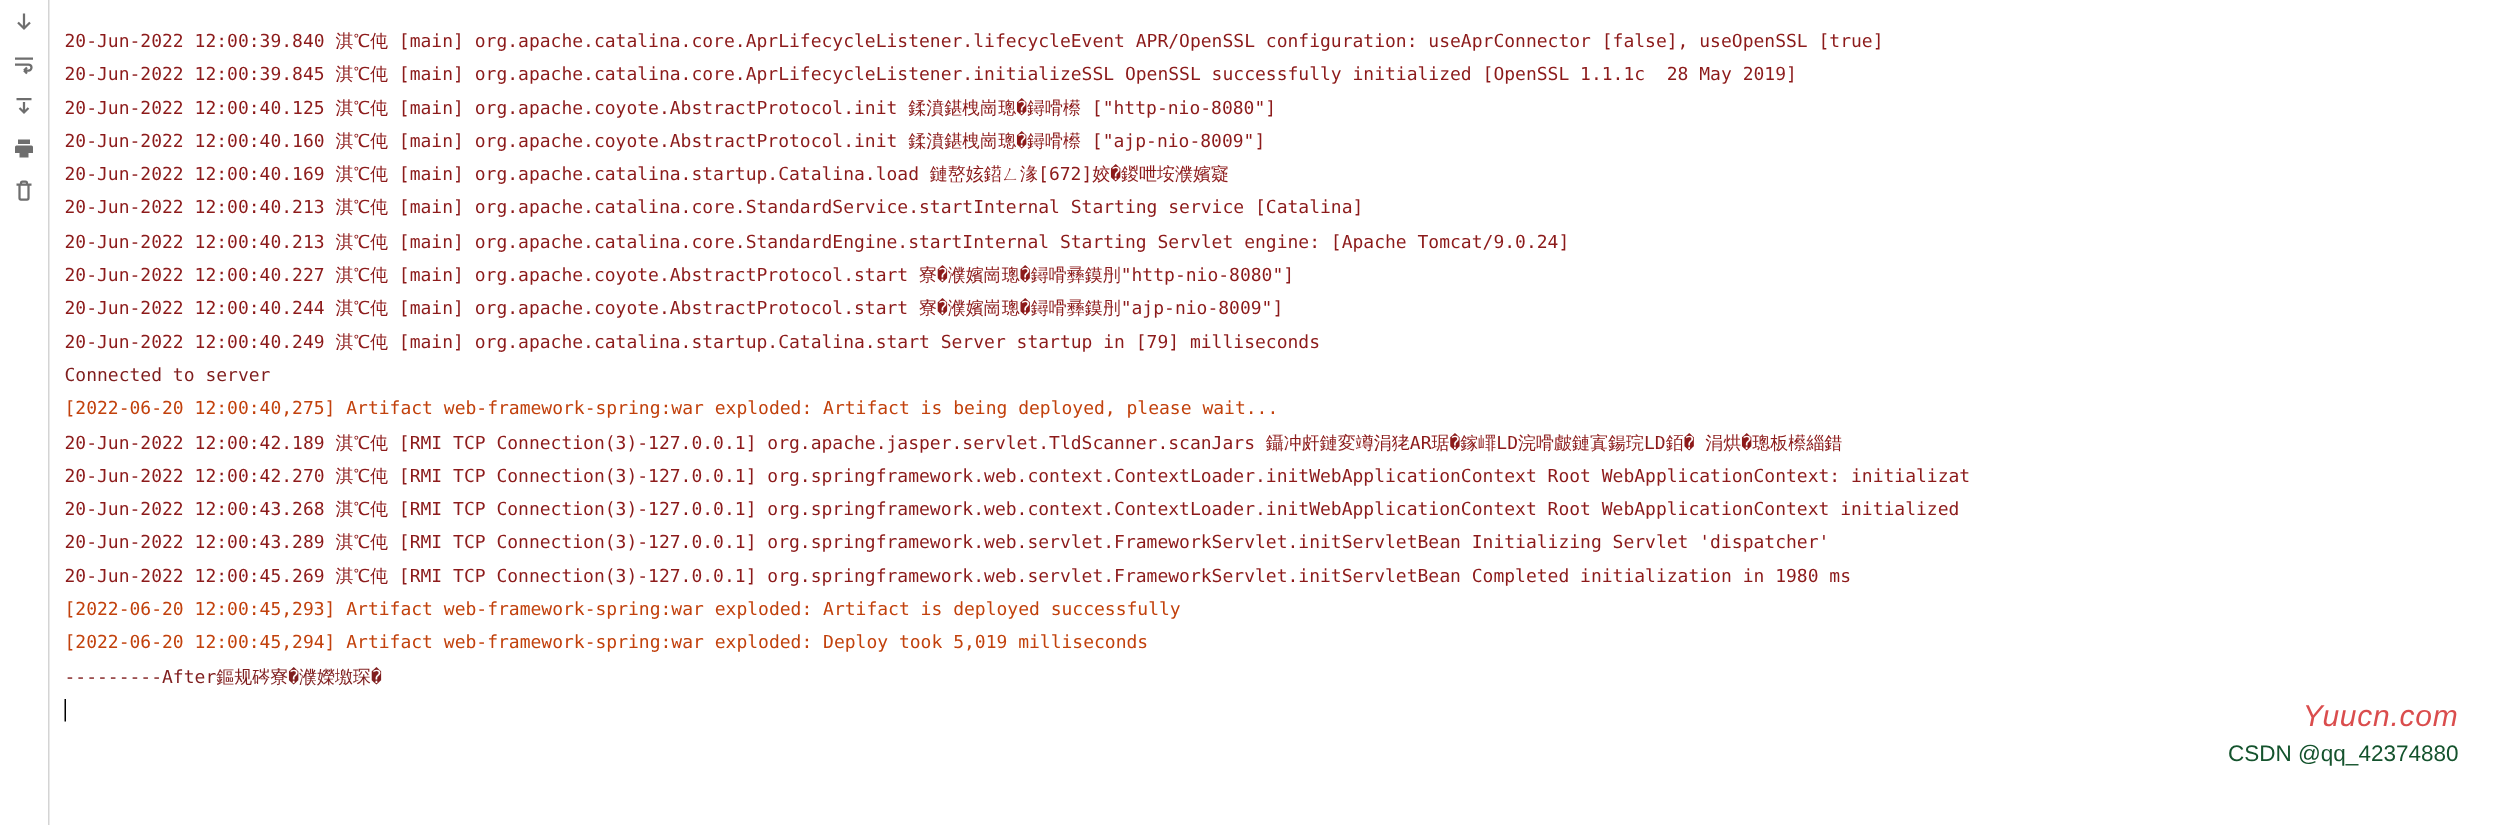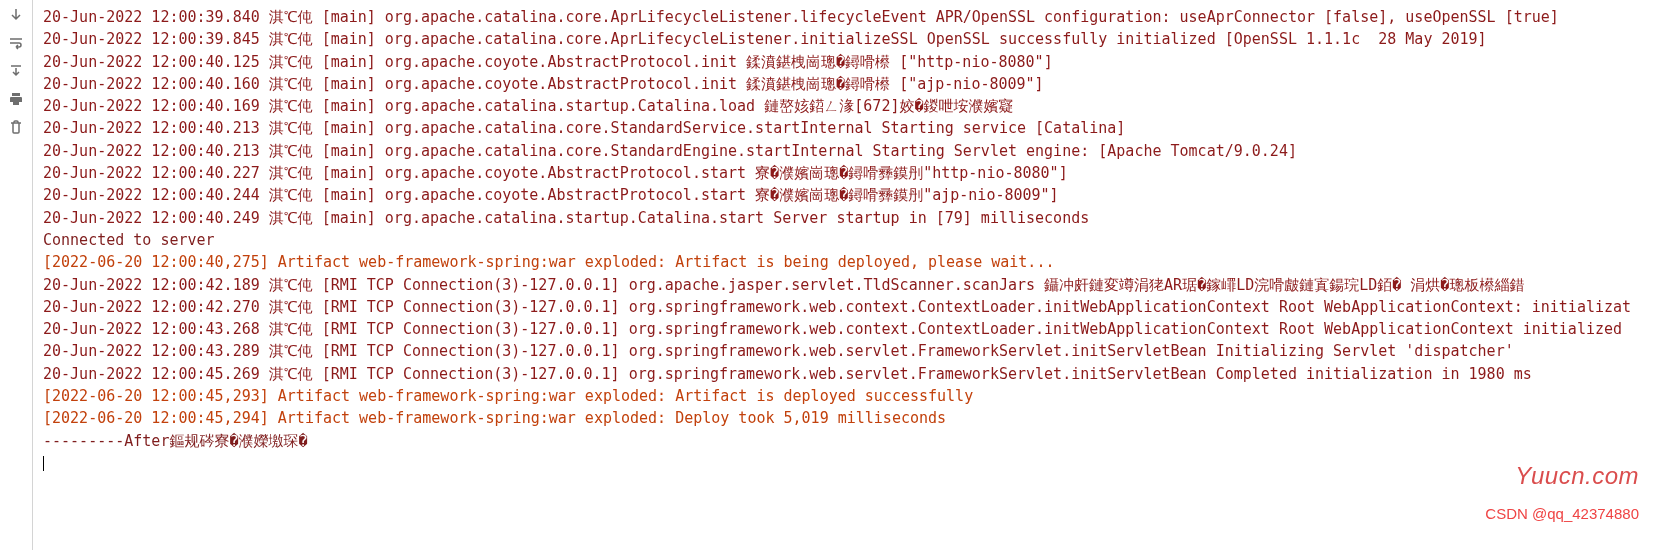--- a/index.html
+++ b/index.html
@@ -37,23 +37,23 @@
     border-radius: 3px;
   }
   .gutter .icon svg { width: 16px; height: 16px; }
   .gutter-border {
     width: 1px;
     background: #d4d4d4;
     flex-shrink: 0;
   }
   .output {
     flex: 1;
-    padding: 6px 0 0 10px;
+    padding: 16px 0 0 10px;
     font-family: "Consolas", "Menlo", monospace;
-    font-size: 15px;
+    font-size: 12px;
     line-height: 22.3px;
     white-space: pre;
     overflow: hidden;
     color: #000;
   }
   .reddish { color: #8c1a1a; }
   .blueish { color: #c2410c; }
   .black   { color: #7f1d1d; }
   .cursor-line {
     display: inline-block;
@@ -61,30 +61,30 @@
     height: 15px;
     background: #000;
     vertical-align: middle;
   }
   .watermark1 {
     position: absolute;
     right: 30px;
     bottom: 60px;
     color: #d42f2f;
     font-family: "Arial", sans-serif;
-    font-size: 24px;
+    font-size: 20px;
     opacity: 0.85;
     letter-spacing: 0.5px;
     font-style: italic;
   }
   .watermark2 {
     position: absolute;
     right: 30px;
-    bottom: 28px;
-    color: #ef4444;
+    bottom: 39px;
+    color: #14532d;
     font-size: 15px;
     font-family: "Arial", sans-serif;
   }
 </style>
 </head>
 <body>
 
 <div class="container">
   <div class="gutter">
     <div class="icon">

